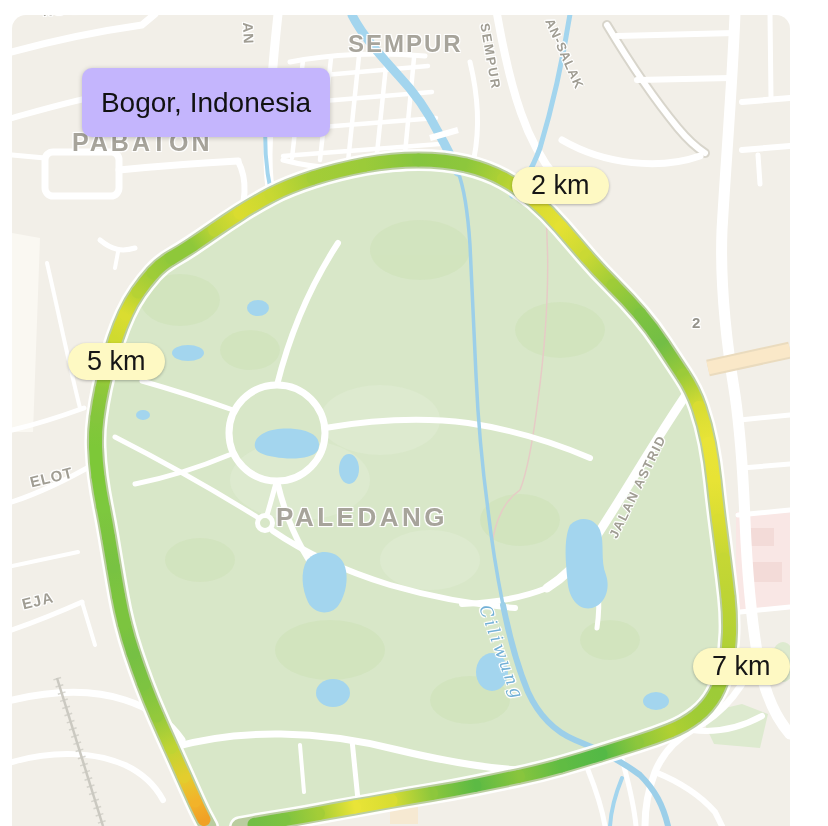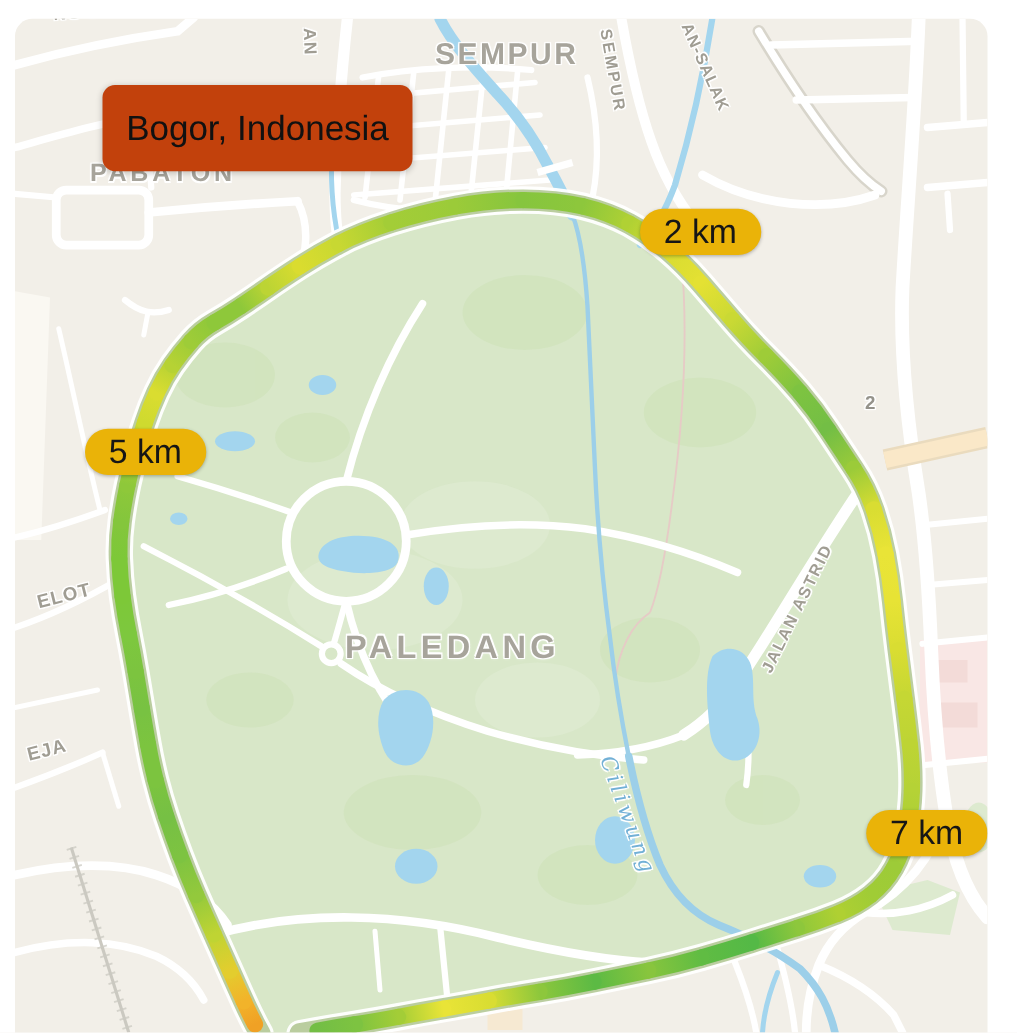--- a/index.html
+++ b/index.html
@@ -6,24 +6,24 @@
     font-family:"Liberation Sans",sans-serif;}
   #map{position:absolute;left:12px;top:15px;width:778px;height:811px;background:#F2EFE8;
     border-radius:14px 14px 0 0;overflow:hidden;}
   #map svg{position:absolute;left:0;top:0;display:block;}
   .maplabel{position:absolute;white-space:nowrap;z-index:3;transform-origin:0 0;
     text-shadow:-1px -1px 0 #fff,1px -1px 0 #fff,-1px 1px 0 #fff,1px 1px 0 #fff,0 0 3px #fff;}
   .lab-area{font-weight:bold;color:#A7A49B;}
   .lab-street{font-weight:bold;color:#A09D93;}
   .lab-water{font-family:"DejaVu Serif",serif;font-style:italic;color:#72B0D6;font-weight:normal;}
   .lab-shield{font-weight:bold;color:#95938B;}
-  #loc-card{position:absolute;z-index:6;background:#c2410c;border-radius:10px;
+  #loc-card{position:absolute;z-index:6;background:#c4b5fd;border-radius:10px;
     box-shadow:0 1px 5px rgba(0,0,0,.22);display:flex;align-items:center;justify-content:center;
     font-size:28px;color:#111;}
-  .km-pill{position:absolute;z-index:5;height:37px;padding:0 19px;background:#eab308;border-radius:19px;
+  .km-pill{position:absolute;z-index:5;height:37px;padding:0 19px;background:#fef9c3;border-radius:19px;
     box-shadow:0 1px 3px rgba(0,0,0,.28);display:flex;align-items:center;justify-content:center;
     font-size:27px;color:#161616;}
 </style>
 </head>
 <body>
 
 <div id="map">
   <svg id="basemap" width="778" height="811" viewBox="12 15 778 811">
 
     <g id="park-layer">
@@ -472,21 +472,21 @@
         <path d="M475,785.5 Q453,790 431.5,793.5" fill="none" stroke="url(#rg54)" stroke-width="13" stroke-linecap="round"></path>
         <path d="M431.5,793.5 Q410,797 391,800.5" fill="none" stroke="url(#rg55)" stroke-width="13" stroke-linecap="round"></path>
         <path d="M391,800.5 Q372,804 354.5,807" fill="none" stroke="url(#rg56)" stroke-width="13" stroke-linecap="round"></path>
         <path d="M354.5,807 Q337,810 318.5,813.5" fill="none" stroke="url(#rg57)" stroke-width="13" stroke-linecap="round"></path>
         <path d="M318.5,813.5 Q300,817 284,819.5" fill="none" stroke="url(#rg58)" stroke-width="13" stroke-linecap="round"></path>
         <path d="M284,819.5 Q268,822 254,824.5" fill="none" stroke="url(#rg59)" stroke-width="13" stroke-linecap="round"></path>
       </g>
   </svg>
 
   <div id="labels">
-      <div class="maplabel lab-area" style="left: 60px; top: 113px; font-size: 20px; letter-spacing: 3px;">PABATON</div>
+      <div class="maplabel lab-area" style="left: 60px; top: 113px; font-size: 25px; letter-spacing: 3px;">PABATON</div>
       <div class="maplabel lab-area" style="left: 336px; top: 15px; font-size: 24px; letter-spacing: 2px;">SEMPUR</div>
       <div class="maplabel lab-area" style="left: 264px; top: 487px; font-size: 26px; letter-spacing: 3.5px;">PALEDANG</div>
       <div class="maplabel lab-street" style="left: 594px; top: 519px; font-size: 13px; letter-spacing: 1.5px; transform: rotate(-64deg);">JALAN ASTRID</div>
       <div class="maplabel lab-water" style="left: 482px; top: 587px; font-size: 17px; letter-spacing: 3px; transform: rotate(70deg);">Ciliwung</div>
       <div class="maplabel lab-street" style="left: 480px; top: 7px; font-size: 13px; letter-spacing: 2px; transform: rotate(80deg);">SEMPUR</div>
       <div class="maplabel lab-street" style="left: 544px; top: 1px; font-size: 13px; letter-spacing: 1px; transform: rotate(66deg);">AN-SALAK</div>
       <div class="maplabel lab-street" style="left: 244px; top: 7px; font-size: 14px; letter-spacing: 1px; transform: rotate(88deg);">AN</div>
       <div class="maplabel lab-street" style="left: 30px; top: -12px; font-size: 14px; letter-spacing: 1px; transform: rotate(-4deg);">NG BATU</div>
       <div class="maplabel lab-street" style="left: 16px; top: 459px; font-size: 15px; letter-spacing: 1px; transform: rotate(-14deg);">ELOT</div>
       <div class="maplabel lab-street" style="left: 8px; top: 581px; font-size: 15px; letter-spacing: 1px; transform: rotate(-14deg);">EJA</div>

